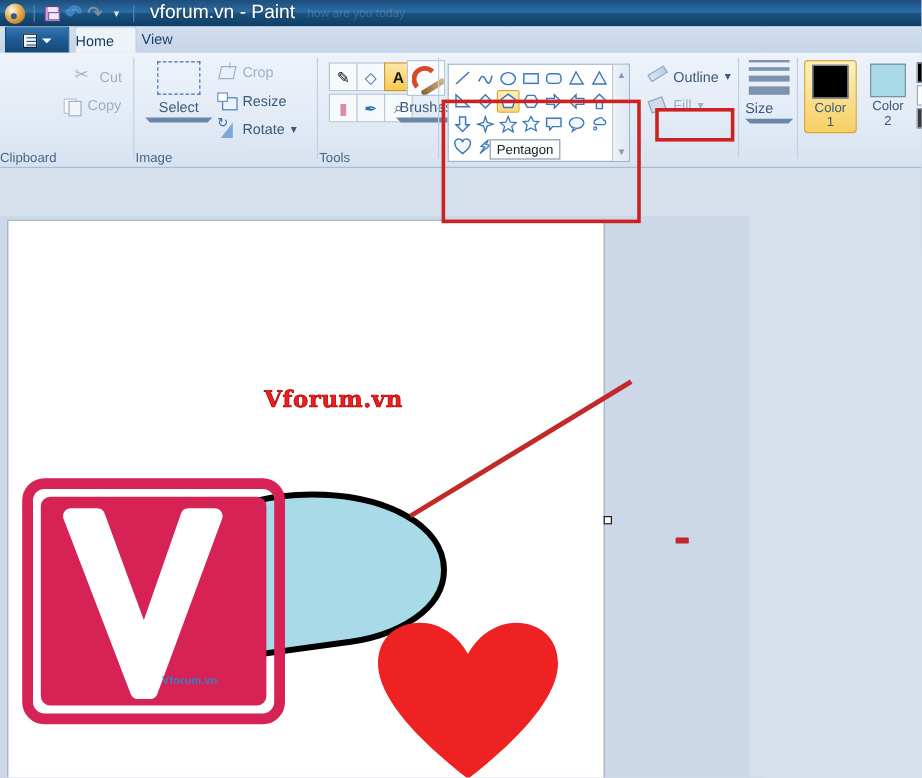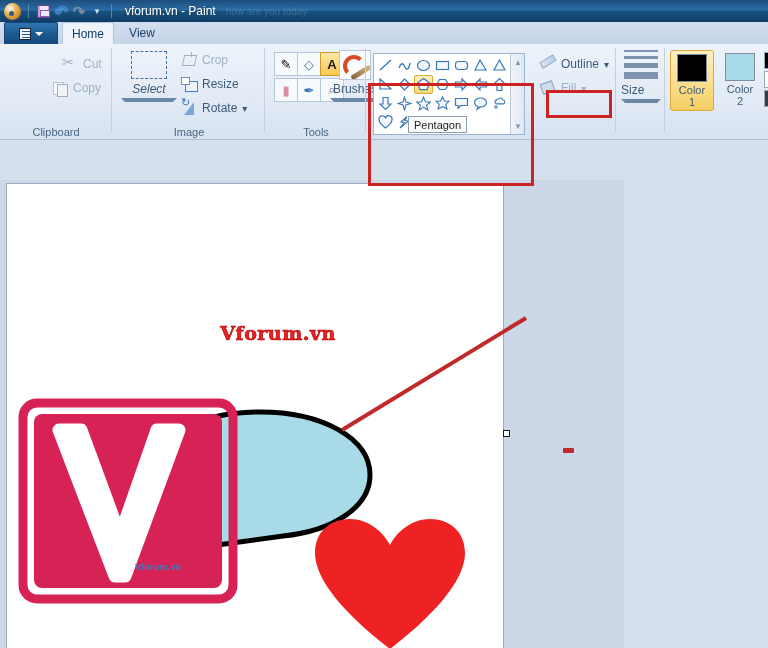--- a/index.html
+++ b/index.html
@@ -32,21 +32,21 @@
   #save-icon {
     width:13px; height:13px; background:#c9a3d8; border:1px solid #6b3f82;
     position:relative; border-radius:1px;
   }
   #save-icon::before{ content:""; position:absolute; left:2px; top:0; width:8px; height:5px; background:#f2e6f7; }
   #save-icon::after{ content:""; position:absolute; left:2px; bottom:0; width:8px; height:5px; background:#f2e6f7; border:1px solid #8d5ca5; }
   .undo-arrow { color:#2f7fd0; font-size:15px; font-weight:bold; text-shadow:0 0 2px #bfe0ff; }
   .redo-arrow { color:#7b8ea0; font-size:15px; font-weight:bold; }
   .qat-drop { color:#cfe2f2; font-size:9px; }
   #title-text {
-    color:#ffffff; font-size:12px; margin-left:8px; white-space:nowrap;
+    color:#ffffff; font-size:16px; margin-left:8px; white-space:nowrap;
     text-shadow: 0 0 4px rgba(0,0,0,.6), 0 0 8px rgba(255,255,255,.25);
   }
   #title-ghost {
     color: rgba(255,255,255,0.16); font-size:10px; margin-left:10px; white-space:nowrap;
   }
 
   
   #tabstrip {
     position:absolute; left:0; top:22px; width:768px; height:22px;
     background: linear-gradient(to bottom,#d3dff0 0%, #c5d4e8 100%);
@@ -61,39 +61,39 @@
     width:12px; height:12px; background:#f2f7fd; border:1px solid #123;
     position:relative;
   }
   #file-tab .doc::before{
     content:""; position:absolute; left:2px; top:2px; width:8px; height:1px;
     background:#2a5c8a; box-shadow:0 3px 0 #2a5c8a, 0 6px 0 #2a5c8a;
   }
   #file-tab .caret { border-left:4px solid transparent; border-right:4px solid transparent; border-top:4px solid #fff; }
   .ribtab {
     position:absolute; top:0; height:22px; line-height:22px;
-    font-size:12px; color:#1c3f63; text-align:center;
+    font-size:12px; color:#1c3f63; 
   }
   #tab-home {
     left:62px; width:52px;
     background:#eef3fa; border:1px solid #b6c6da; border-bottom:1px solid #eef3fa;
     border-radius:3px 3px 0 0; color:#123e66;
   }
   #tab-view { left:118px; width:48px; }
 
   
   #ribbon {
     position:absolute; left:0; top:44px; width:768px; height:96px;
     background: linear-gradient(to bottom,#eef3fa 0%, #e3ebf6 55%, #d7e2f0 100%);
     border-bottom:1px solid #a9bdd4;
   }
   .grp { position:absolute; top:0; height:96px; }
   .grp-sep { position:absolute; top:4px; width:1px; height:84px; background:#c2d0e2; }
   .grp-label {
-    position:absolute; bottom:2px; width:100%; text-align:center;
+    position:absolute; bottom:2px; width:100%; text-align:left;
     font-size:11px; color:#4a6585;
   }
   .rib-txt { font-size:12px; color:#3d5a7a; }
   .rib-dis { color:#9fb0c4; }
 
   
   #grp-clipboard { left:0; width:112px; }
   #paste-btn { position:absolute; left:10px; top:4px; width:52px; text-align:center; }
   #clipboard-img {
     width:30px; height:36px; margin:2px auto 0;
@@ -311,21 +311,21 @@
       <span class="ic" id="ic-copy"></span>
       <span class="rib-txt rib-dis">Copy</span>
     </div>
     <div class="grp-label">Clipboard</div>
     <div class="grp-sep" style="left:111px;"></div>
   </div>
 
   <div class="grp" id="grp-image">
     <div id="select-btn">
       <div id="select-box"></div>
-      <div class="rib-txt" style="margin-top:3px;font-style:italic;">Select</div>
+      <div class="rib-txt" style="margin-top:3px;">Select</div>
       <div class="mini-caret"></div>
     </div>
     <div class="cmdrow" style="left:68px; top:8px;">
       <span class="ic" id="ic-crop"></span>
       <span class="rib-txt rib-dis">Crop</span>
     </div>
     <div class="cmdrow" style="left:68px; top:32px;">
       <span class="ic" id="ic-resize"></span>
       <span class="rib-txt">Resize</span>
     </div>

